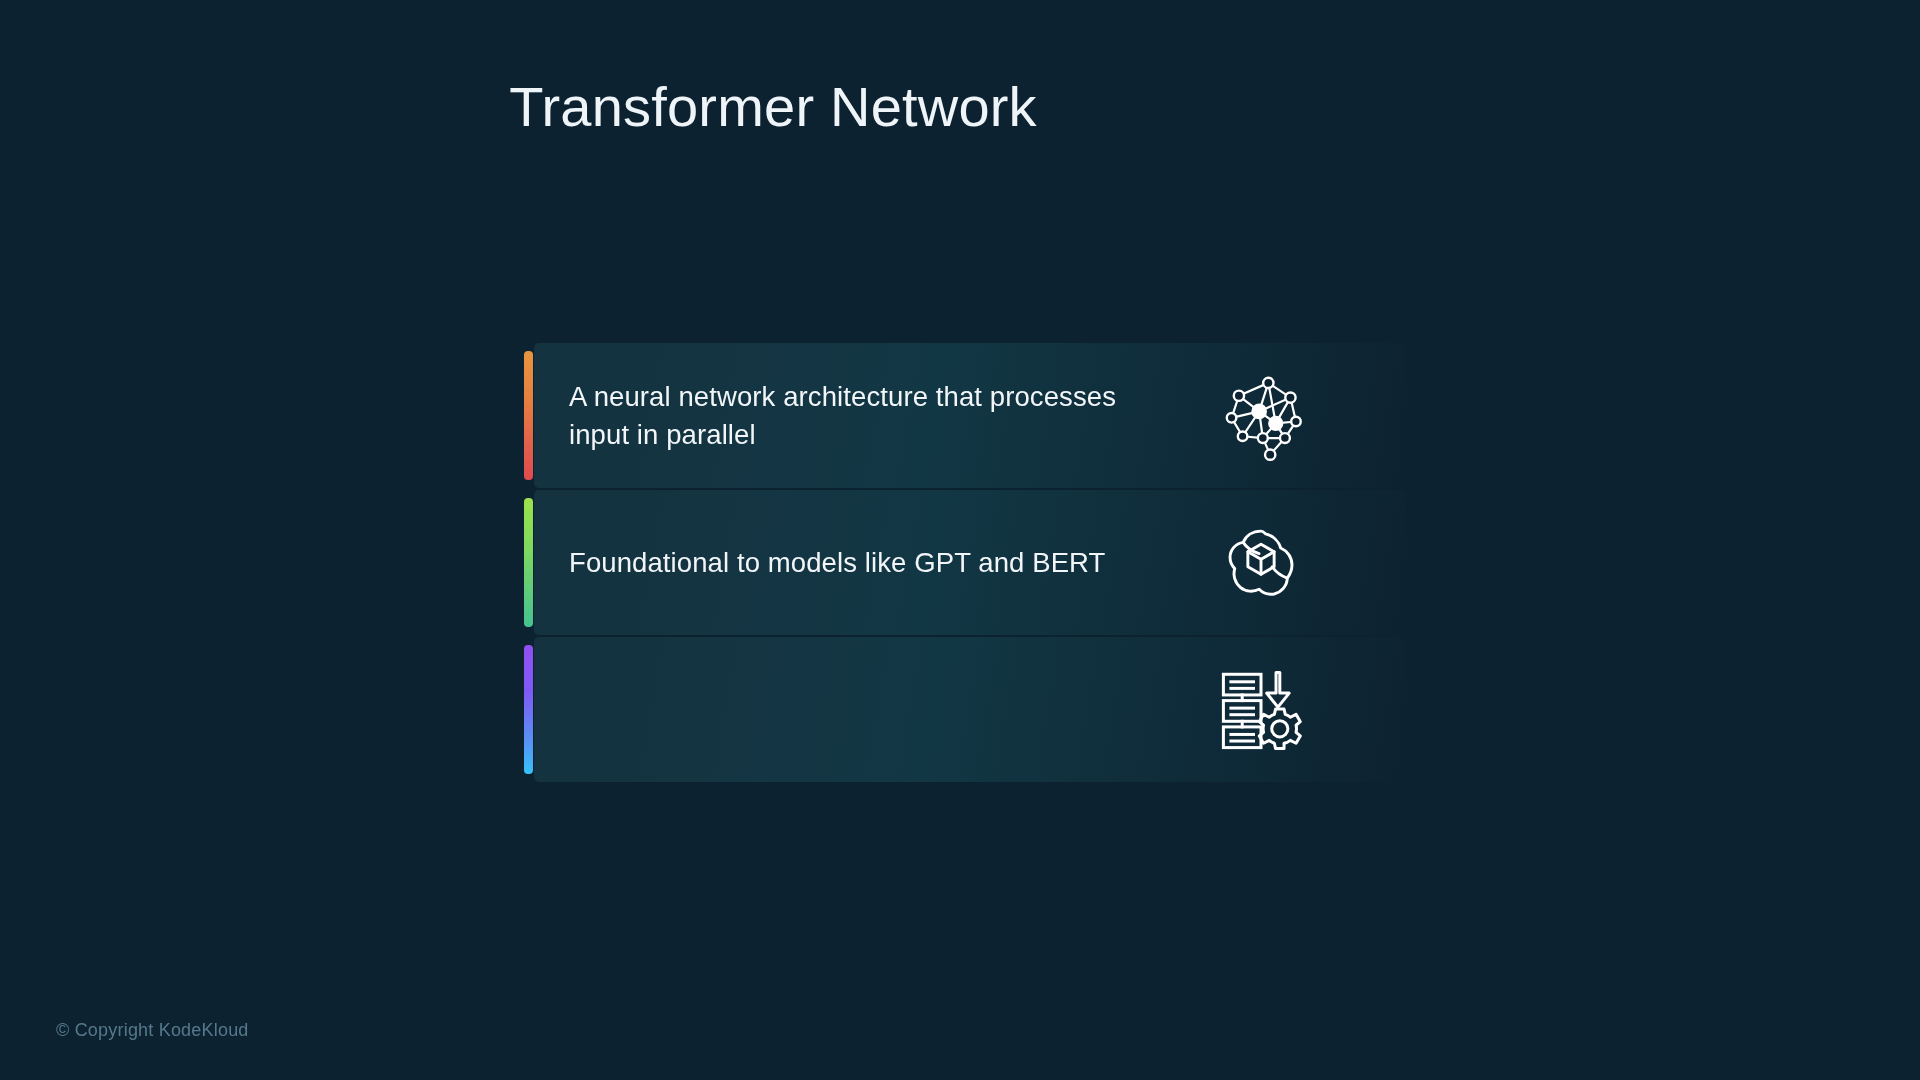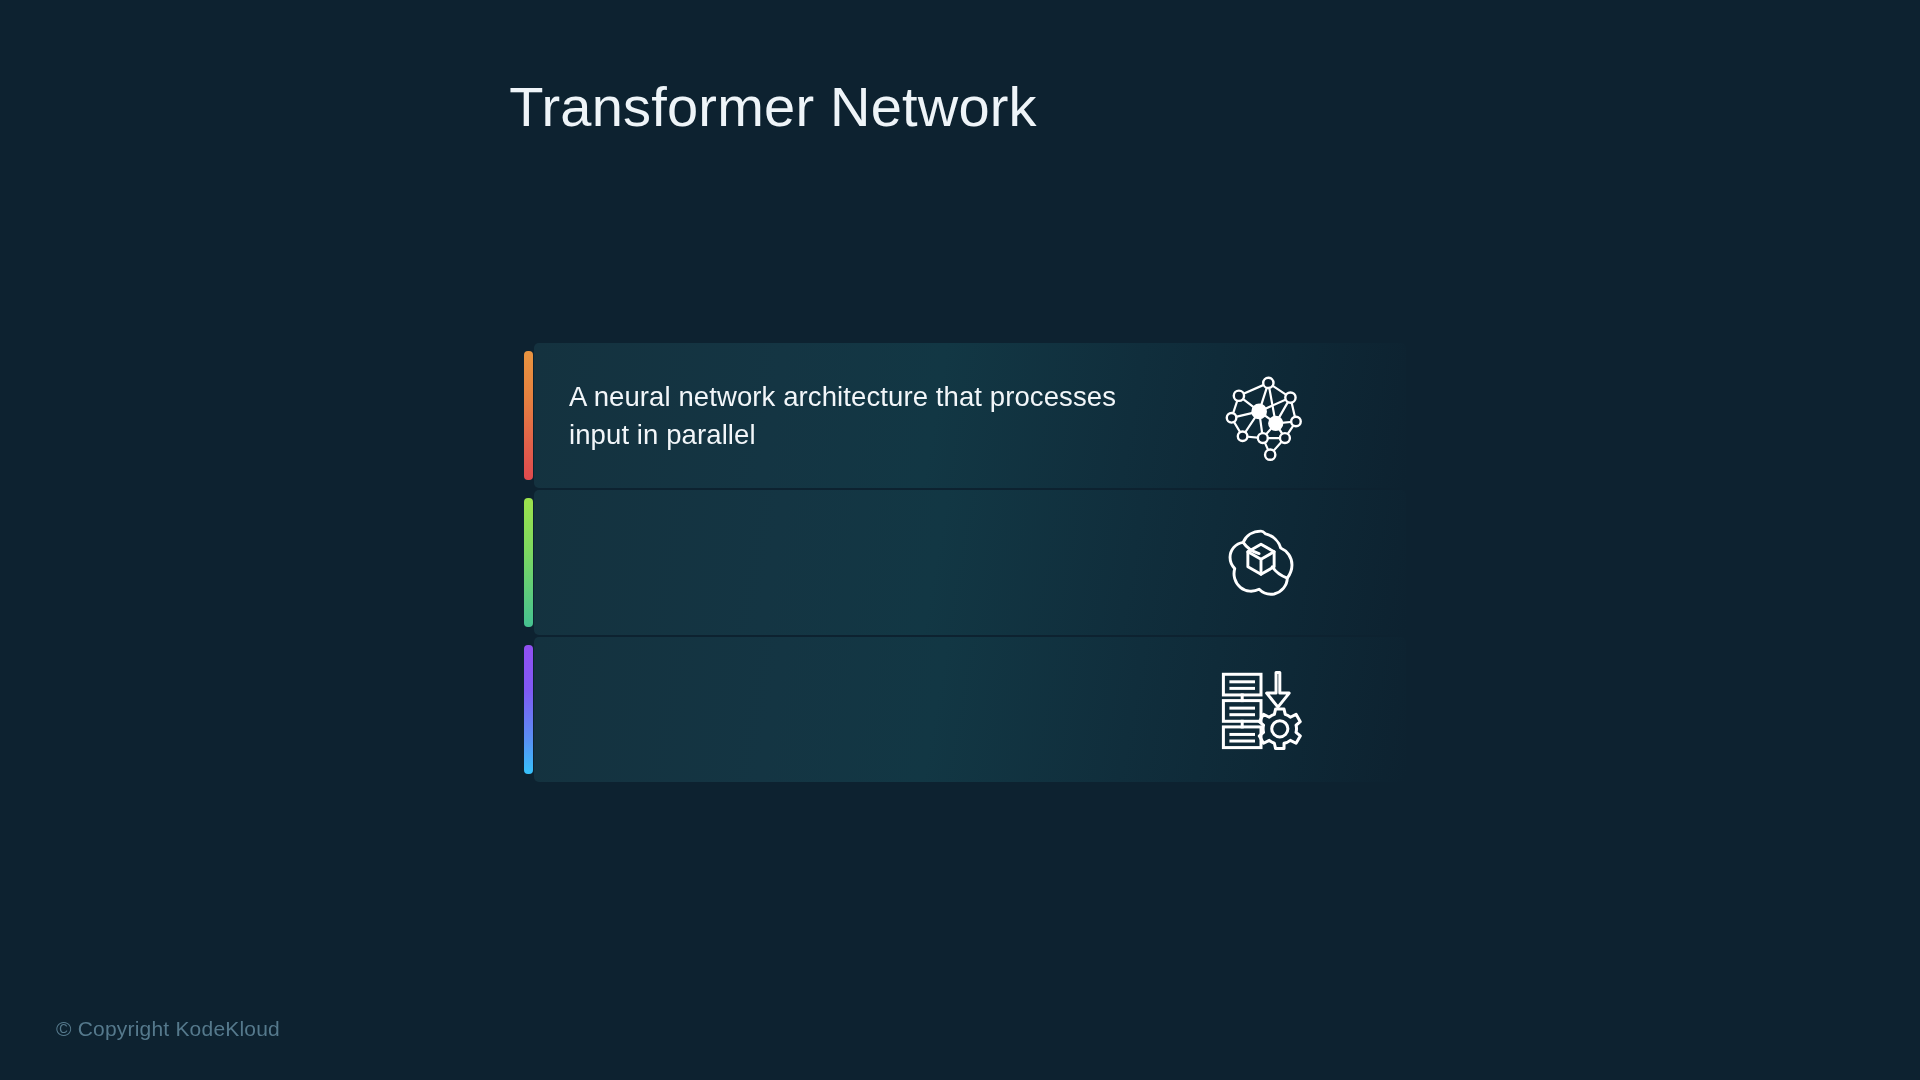--- a/index.html
+++ b/index.html
@@ -94,21 +94,21 @@
     align-items: center;
     justify-content: center;
   }
   .card .icon-wrap svg { display: block; }
 
   
   .footer {
     position: absolute;
     left: 56px;
     bottom: 39px;
-    font-size: 21px;
+    font-size: 18px;
     color: #55798c;
     letter-spacing: 0.2px;
   }
 </style>
 </head>
 <body>
 
 <div class="slide">
 
   <div class="title">Transformer Network</div>
@@ -156,20 +156,21 @@
           <circle cx="30" cy="72" r="5.2" fill="#0d2230"></circle>
           <circle cx="52" cy="74" r="5.4" fill="#0d2230"></circle>
           <circle cx="76" cy="74" r="5.4" fill="#0d2230"></circle>
           <circle cx="60" cy="92" r="5.6" fill="#0d2230"></circle>
         </svg>
       </div>
     </div>
 
     <div class="card">
       <span class="accent c2"></span>
+      <div class="text">Foundational to models like GPT and BERT</div>
       <div class="icon-wrap">
         <svg width="92" height="92" viewBox="0 0 100 100" fill="none" stroke="#ffffff" stroke-width="3.1" stroke-linecap="round" stroke-linejoin="round">
           <g transform="translate(50,50) scale(1.02) translate(-50,-50)">
             <path d="M50 16
                      C41 16 34 21 31 28
                      C23 29 17 36 17 44
                      C17 49 19 53 22 56
                      C20 63 22 71 28 76
                      C34 81 42 81 48 78
                      C52 82 58 84 64 83

